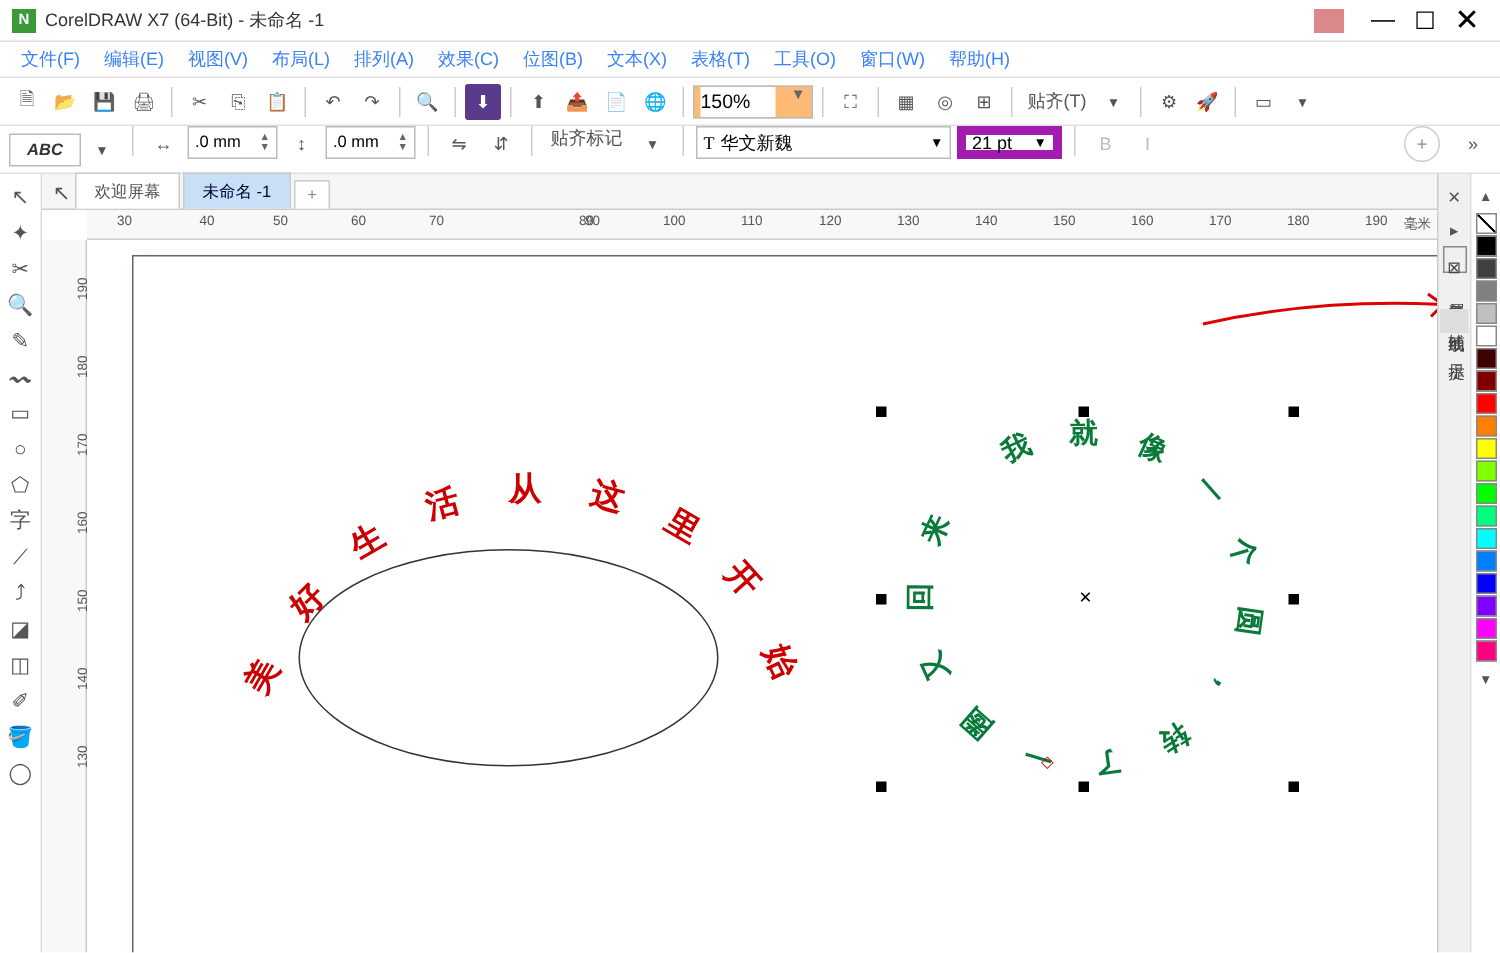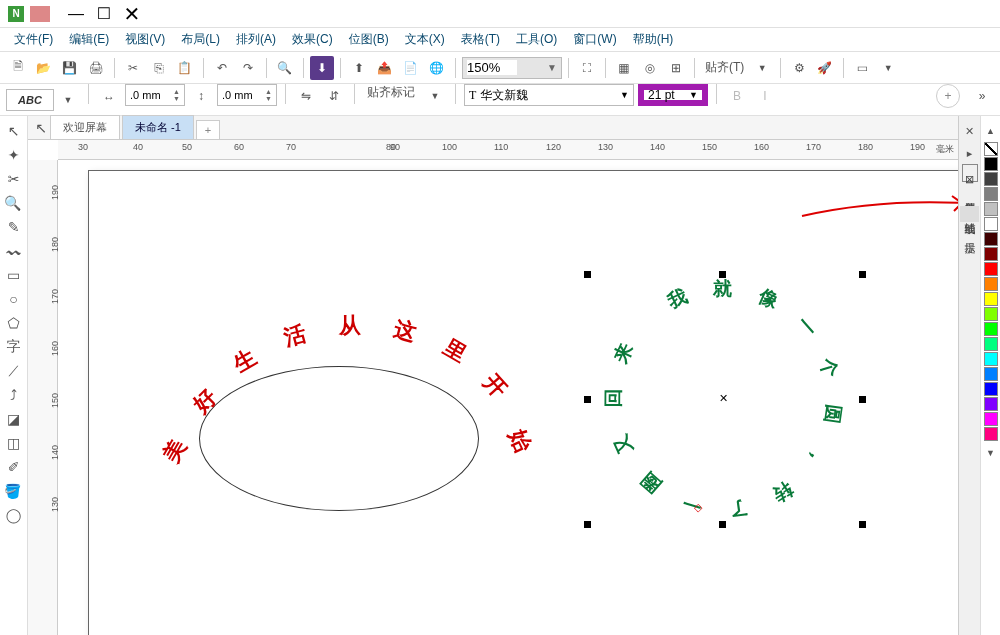--- a/index.html
+++ b/index.html
@@ -3,25 +3,25 @@
 <meta charset="utf-8">
 <style>
 *{margin:0;padding:0;box-sizing:border-box;font-family:"Microsoft YaHei",Arial,sans-serif;font-size:12px;user-select:none}
 body{background:#fff;width:1000px;height:635px;overflow:hidden;position:relative}
 .titlebar{height:28px;display:flex;align-items:center;padding:0 8px;background:#fff;border-bottom:1px solid #e0e0e0}
 .titlebar .logo{width:16px;height:16px;background:#3a9a3a;margin-right:6px;display:flex;align-items:center;justify-content:center;color:#fff;font-weight:bold;font-size:10px}
 .titlebar .title{flex:1;color:#333}
 .titlebar .user{width:20px;height:16px;background:#d88;margin-right:12px}
 .titlebar .winbtn{width:28px;height:20px;display:flex;align-items:center;justify-content:center;font-size:16px;cursor:pointer}
 .menubar{height:24px;display:flex;align-items:center;padding:0 6px;background:#fff;border-bottom:1px solid #e0e0e0}
-.menubar .mitem{padding:3px 8px;cursor:pointer;color:#0c4a6e}
+.menubar .mitem{padding:3px 8px;cursor:pointer;color:#3b82f6}
 .toolbar1{height:32px;display:flex;align-items:center;padding:0 6px;gap:2px;background:#fff;border-bottom:1px solid #e0e0e0}
 .tbtn{width:24px;height:24px;display:flex;align-items:center;justify-content:center;cursor:pointer;color:#555;border-radius:2px}
 .sep{width:1px;height:20px;background:#ccc;margin:0 4px}
-.zoom{width:100px;height:22px;border:1px solid #bbb;padding:0 4px;display:flex;align-items:center;background:#e5e5e5}
+.zoom{width:80px;height:22px;border:1px solid #bbb;padding:0 4px;display:flex;background:#fdba74}
 .zoom input{border:none;width:50px;font-size:13px}
 .zoom .dd{margin-left:auto;font-size:10px;color:#666}
 .toolbar2{height:32px;display:flex;padding:0 6px;gap:4px;background:#fff;border-bottom:1px solid #e0e0e0}
 .droparea{display:flex;align-items:center;gap:2px}
 .fonticon{width:48px;height:22px;border:1px solid #bbb;display:flex;align-items:center;justify-content:center;font-style:italic;font-weight:bold;font-size:11px;color:#333}
 .numfield{width:60px;height:22px;border:1px solid #bbb;padding:0 4px;display:flex;align-items:center;background:#fff}
 .numfield input{border:none;width:40px;font-size:11px}
 .spinner{display:flex;flex-direction:column;margin-left:auto}
 .spinner span{font-size:7px;line-height:7px;color:#666;cursor:pointer}
 .snaplbl{color:#555;padding:0 4px}
@@ -55,20 +55,21 @@
 .redtext{position:absolute;font-family:"STXinwei","华文新魏",serif;font-size:22px;color:#c00;font-weight:bold}
 .greentext{position:absolute;font-family:"STXinwei","华文新魏",serif;font-size:19px;color:#0a7a3a;font-weight:bold}
 .ellipse{position:absolute;border:1px solid #333;border-radius:50%}
 .addbtn{width:24px;height:24px;border:1px solid #ccc;border-radius:12px;display:flex;align-items:center;justify-content:center;color:#888;margin-left:auto;margin-right:6px}
 </style>
 </head>
 <body>
 
 <div class="titlebar">
   <div class="logo">N</div>
+  <div class="title">CorelDRAW X7 (64-Bit) - 未命名 -1</div>
   <div class="user"></div>
   <div class="winbtn">—</div>
   <div class="winbtn">☐</div>
   <div class="winbtn" style="font-size:20px">✕</div>
 </div>
 
 <div class="menubar">
   <div class="mitem">文件(F)</div>
   <div class="mitem">编辑(E)</div>
   <div class="mitem">视图(V)</div>

